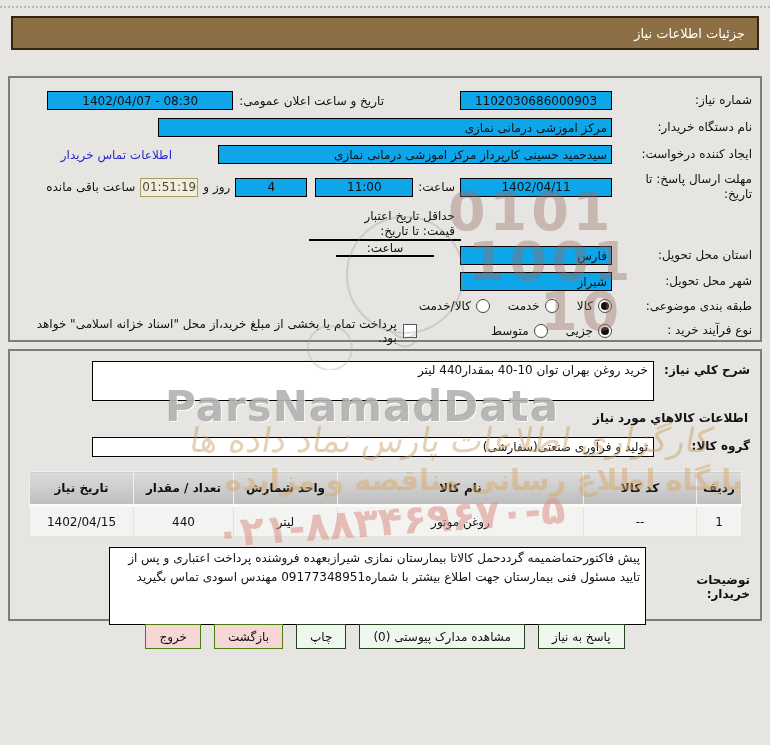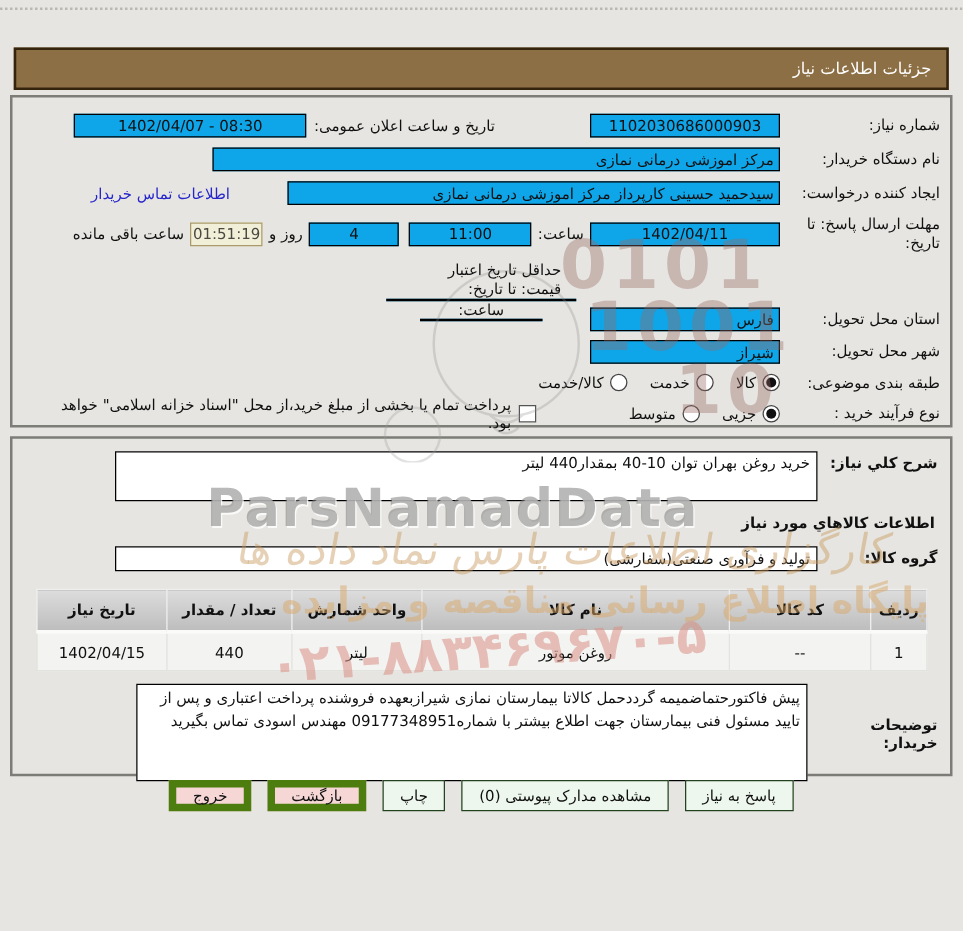--- a/index.html
+++ b/index.html
@@ -4,34 +4,34 @@
 <style>
   html,body{margin:0;padding:0;}
   body{
     width:770px;height:745px;position:relative;overflow:hidden;
     background:#e6e5e1;color:#111;
     font-family:"DejaVu Sans","Liberation Sans",sans-serif;font-size:12px;
     direction:rtl;
   }
   .dotted{position:absolute;top:6px;left:0;width:770px;height:0;border-top:2px dotted #b9b9b2;}
   .title-bar{
-    position:absolute;top:38px;left:11px;width:748px;height:34px;box-sizing:border-box;
+    position:absolute;top:16px;left:11px;width:748px;height:34px;box-sizing:border-box;
     background:#8d6f45;border:2px solid #34240e;color:#fff;font-size:13px;
     display:flex;align-items:center;padding:0 12px;text-align:center;
   }
   .panel{
     position:absolute;left:8px;width:754px;box-sizing:border-box;
     background:#e6e5e1;border:2px solid #7d7d78;
   }
   #panel-form{top:76px;height:266px;padding:12px 8px 0;}
   #panel-need{top:349px;height:272px;padding:10px 10px 0;}
 
   .frow{display:flex;align-items:center;height:21px;margin-bottom:6px;}
   .frow.tall{height:32px;}
-  .flabel{width:122px;flex:none;padding-left:6px;text-align:right;line-height:1.25;}
+  .flabel{width:122px;flex:none;padding-left:18px;text-align:right;line-height:1.25;}
   .inp{
     background:#0ea5e9;border:1px solid #000;height:19px;box-sizing:border-box;
     display:flex;align-items:center;padding:0 4px;white-space:nowrap;overflow:hidden;
   }
   .center{justify-content:center;}
   .w-date{width:152px;}
   .w-time{width:98px;}
   .w-days{width:72px;margin-right:8px;}
   .w-org{width:454px;}
   .w-creator{width:394px;}
@@ -66,21 +66,21 @@
   table.items td{
     background:#f3f3f1;height:27px;text-align:center;border:1px solid #e2e2de;font-size:12px;
   }
 
   .btn-row{position:absolute;top:624px;left:0;width:770px;display:flex;justify-content:center;gap:13px;}
   .btn{
     height:25px;box-sizing:border-box;display:flex;align-items:center;padding:0 13px;
     font-size:12px;cursor:pointer;white-space:nowrap;
   }
   .btn-green{background:#edf7ed;border:1px solid #24421f;}
-  .btn-pink{background:#f7d6d6;border:6px solid #4d7c0f;}
+  .btn-pink{background:#f7d6d6;border:1px solid #4d7c0f;}
 
   
   .wm{position:absolute;pointer-events:none;z-index:9;white-space:nowrap;}
   .wm-digits{font-weight:bold;font-size:54px;letter-spacing:4px;color:rgba(152,106,100,0.38);direction:ltr;}
   .wm-brand{font-weight:bold;font-size:42px;letter-spacing:1px;color:rgba(128,128,128,0.55);direction:ltr;text-shadow:1px 1px 0 rgba(255,255,255,0.8);}
   .wm-callig{font-size:34px;color:rgba(199,154,94,0.45);transform:skewX(-10deg);}
   .wm-tagline{font-weight:bold;font-size:29px;color:rgba(216,168,106,0.5);}
   .wm-phone{font-weight:bold;font-size:40px;letter-spacing:2px;color:rgba(217,143,133,0.55);transform:rotate(-4deg);direction:ltr;}
   .wm-sketch{opacity:0.28;}
 </style>

